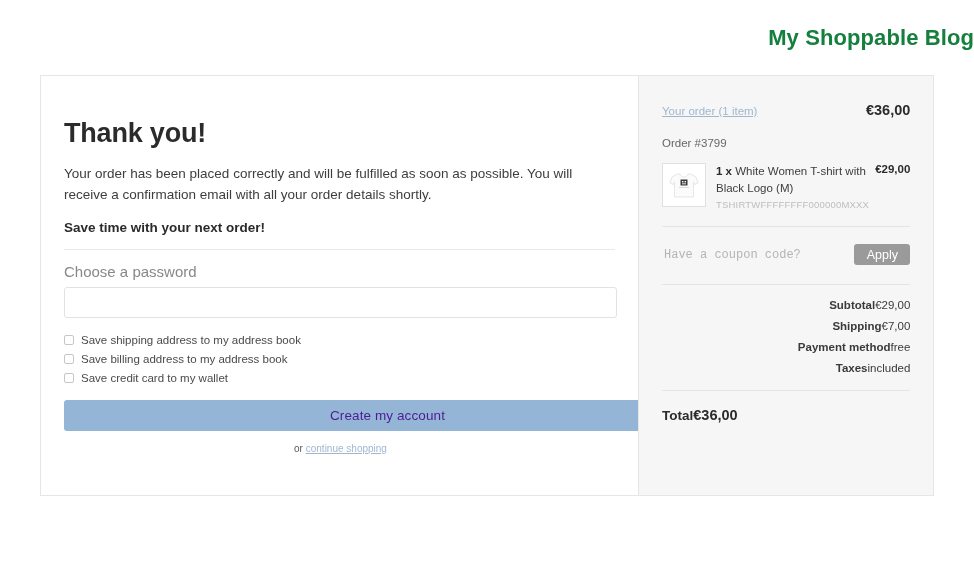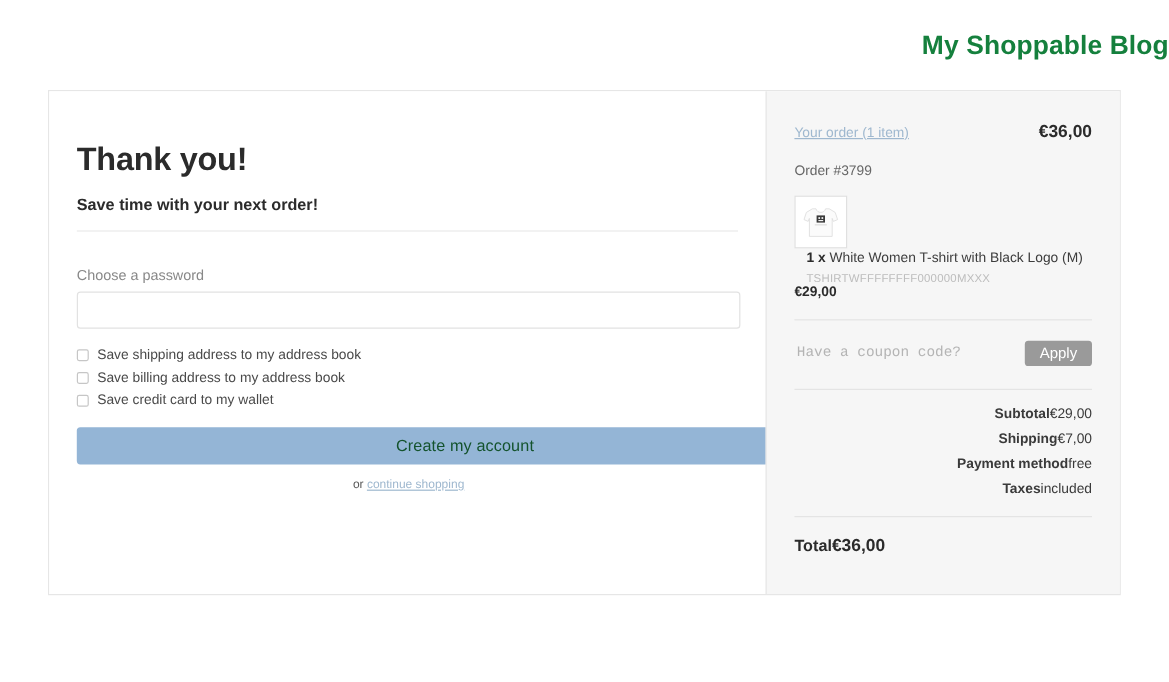--- a/index.html
+++ b/index.html
@@ -65,23 +65,23 @@
     margin: 14px 0 0 0;
   }
 
   .divider {
     border: 0;
     border-top: 1px solid #e9e9e9;
     margin: 14px 0 0 0;
   }
 
   .field-label {
-    font-size: 12px;
+    font-size: 15px;
     color: #888888;
-    margin-top: 29px;
+    margin-top: 13px;
   }
 
   .password-input {
     display: block;
     width: 553px;
     height: 31px;
     margin-top: 7px;
     border: 1px solid #e2e2e2;
     border-radius: 3px;
     background: #fff;
@@ -113,21 +113,21 @@
   }
 
   .create-btn {
     display: block;
     width: 647px;
     height: 31px;
     margin-top: 16px;
     background: #94b5d6;
     border: none;
     border-radius: 3px;
-    color: #14532d;
+    color: #4c1d95;
     font-size: 13.5px;
     font-family: "Liberation Sans", sans-serif;
     cursor: pointer;
     letter-spacing: .1px;
   }
 
   .or-line {
     text-align: center;
     width: 553px;
     margin-top: 12px;
@@ -166,21 +166,20 @@
 
   .order-number {
     font-size: 11.5px;
     color: #666666;
     margin-top: 19px;
   }
 
   .line-item {
     display: flex;
     margin-top: 14px;
-    flex-direction: column;
   }
   .thumb {
     width: 44px;
     height: 44px;
     border: 1px solid #e0e0e0;
     background: #ffffff;
     flex: none;
     display: flex;
     align-items: center;
     justify-content: center;
@@ -282,20 +281,21 @@
 </style>
 </head>
 <body>
 
 <div class="page-title">My Shoppable Blog</div>
 
 <div class="card">
 
   <div class="left-panel">
     <h1 class="thankyou-heading">Thank you!</h1>
+    <p class="intro-text">Your order has been placed correctly and will be fulfilled as soon as possible. You will receive a confirmation email with all your order details shortly.</p>
     <p class="save-time">Save time with your next order!</p>
 
     <hr class="divider">
 
     <div class="field-label">Choose a password</div>
     <input class="password-input" type="password" placeholder="" style="">
 
     <div class="checkbox-group">
       <div class="checkbox-row">
         <span class="cb"></span>

